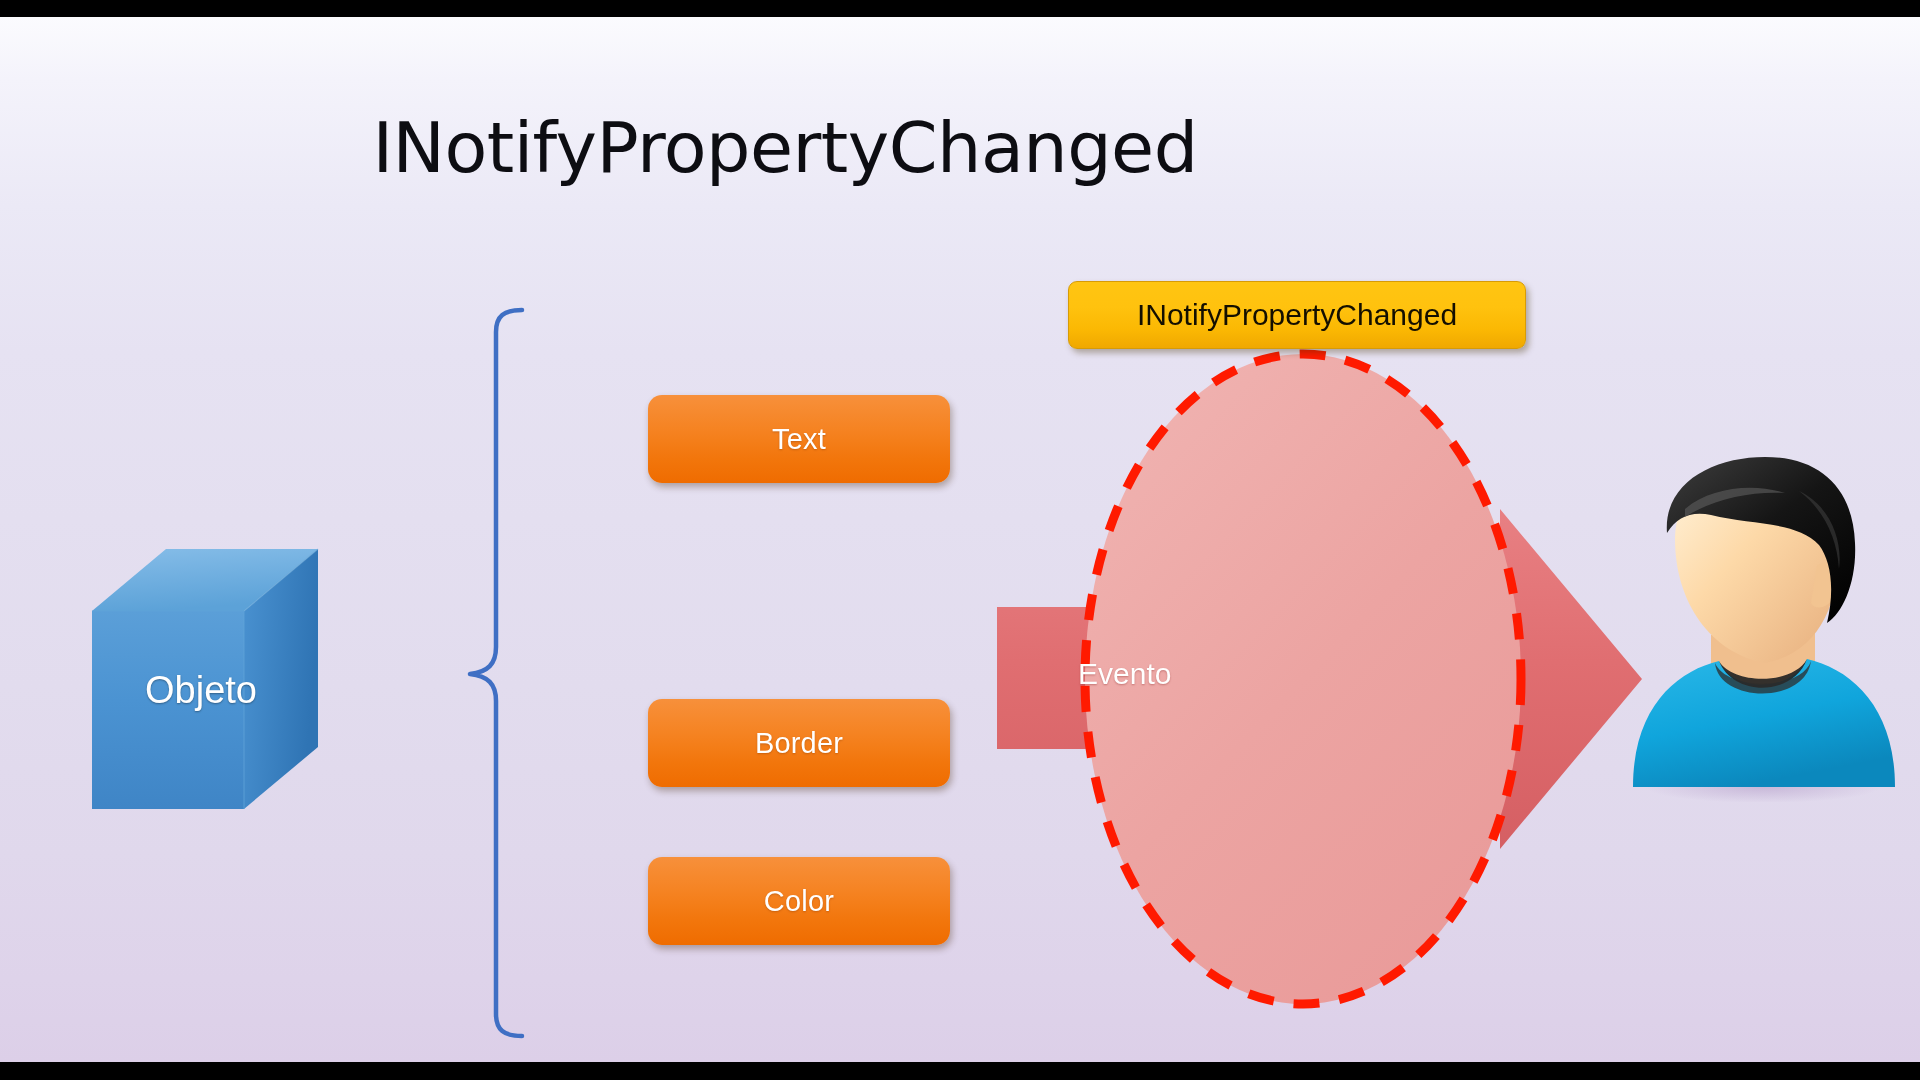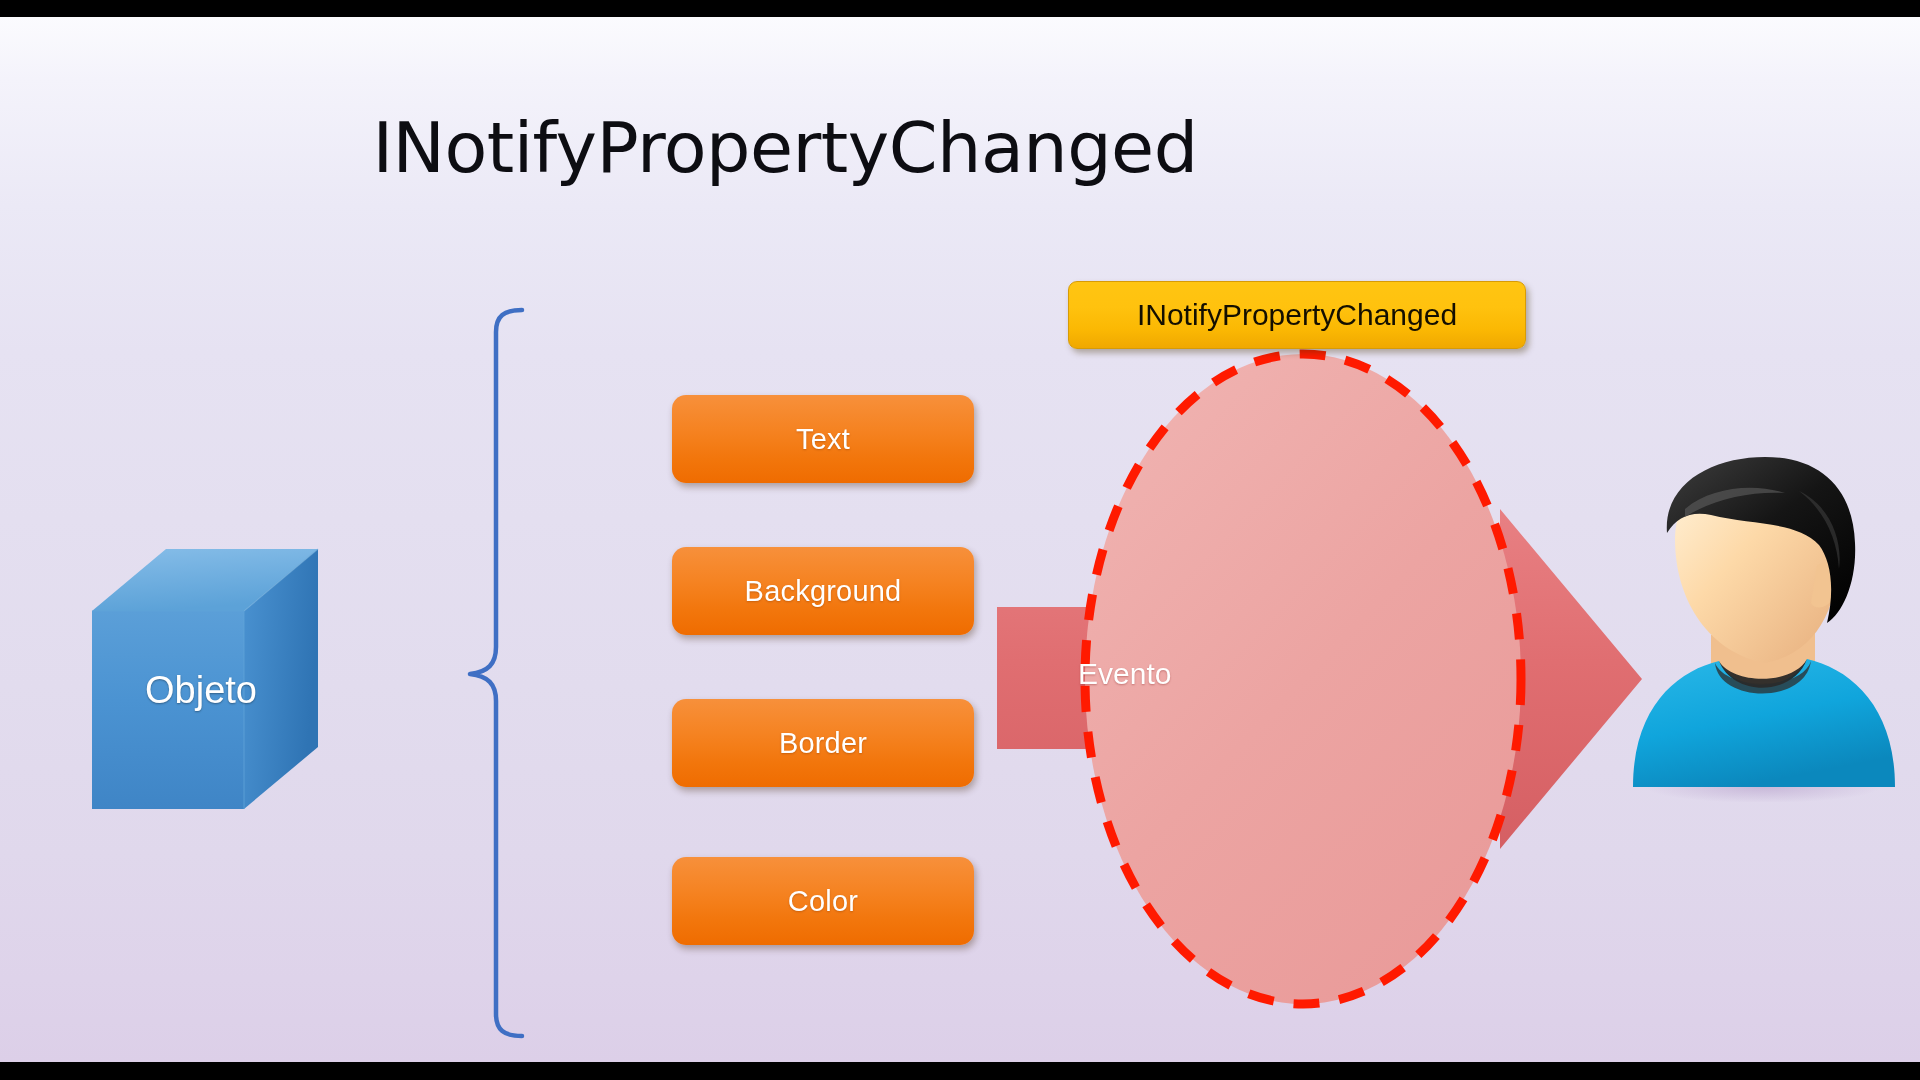--- a/index.html
+++ b/index.html
@@ -41,21 +41,20 @@
   #brace{position:absolute;left:420px;top:285px;width:120px;height:740px;}
 
   
   .prop-box{
     position:absolute;left:648px;width:302px;height:88px;border-radius:14px;
     background:linear-gradient(to bottom,#f7903b 0%,#f58220 42%,#f2760c 72%,#ef6c00 100%);
     box-shadow:2px 4px 7px rgba(60,30,0,.33);
     display:flex;align-items:center;justify-content:center;
     color:#fff;font-size:29px;letter-spacing:.2px;
     text-shadow:0 1px 2px rgba(120,50,0,.35);
-    margin-left:24px;
   }
   #prop-0{top:378px;}
   #prop-1{top:530px;}
   #prop-2{top:682px;}
   #prop-3{top:840px;}
 
   
   #banner{
     position:absolute;left:1068px;top:264px;width:456px;height:66px;border-radius:9px;
     background:linear-gradient(to bottom,#ffc512 0%,#ffc20e 38%,#fbb803 72%,#f0a800 100%);
@@ -127,21 +126,20 @@
                  C 84,8 76,14 76,30
                  L 76,345
                  C 76,362 68,370 50,372
                  C 68,374 76,382 76,399
                  L 76,712
                  C 76,728 84,734 102,734" fill="none" stroke="#3f6fc4" stroke-width="4.5" stroke-linecap="round" stroke-linejoin="round"></path>
       </svg>
     </div>
 
     <div id="prop-0" class="prop-box">Text</div>
-    <div id="prop-1" class="prop-box">Background</div>
     <div id="prop-2" class="prop-box">Border</div>
     <div id="prop-3" class="prop-box">Color</div>
 
     <div id="arrow">
       <svg width="700" height="400" viewBox="0 0 700 400">
         <defs>
           <linearGradient id="arrowGrad" x1="0" y1="0" x2="0" y2="1">
             <stop offset="0%" stop-color="#e88083"></stop>
             <stop offset="45%" stop-color="#e06e71"></stop>
             <stop offset="100%" stop-color="#d55f63"></stop>

